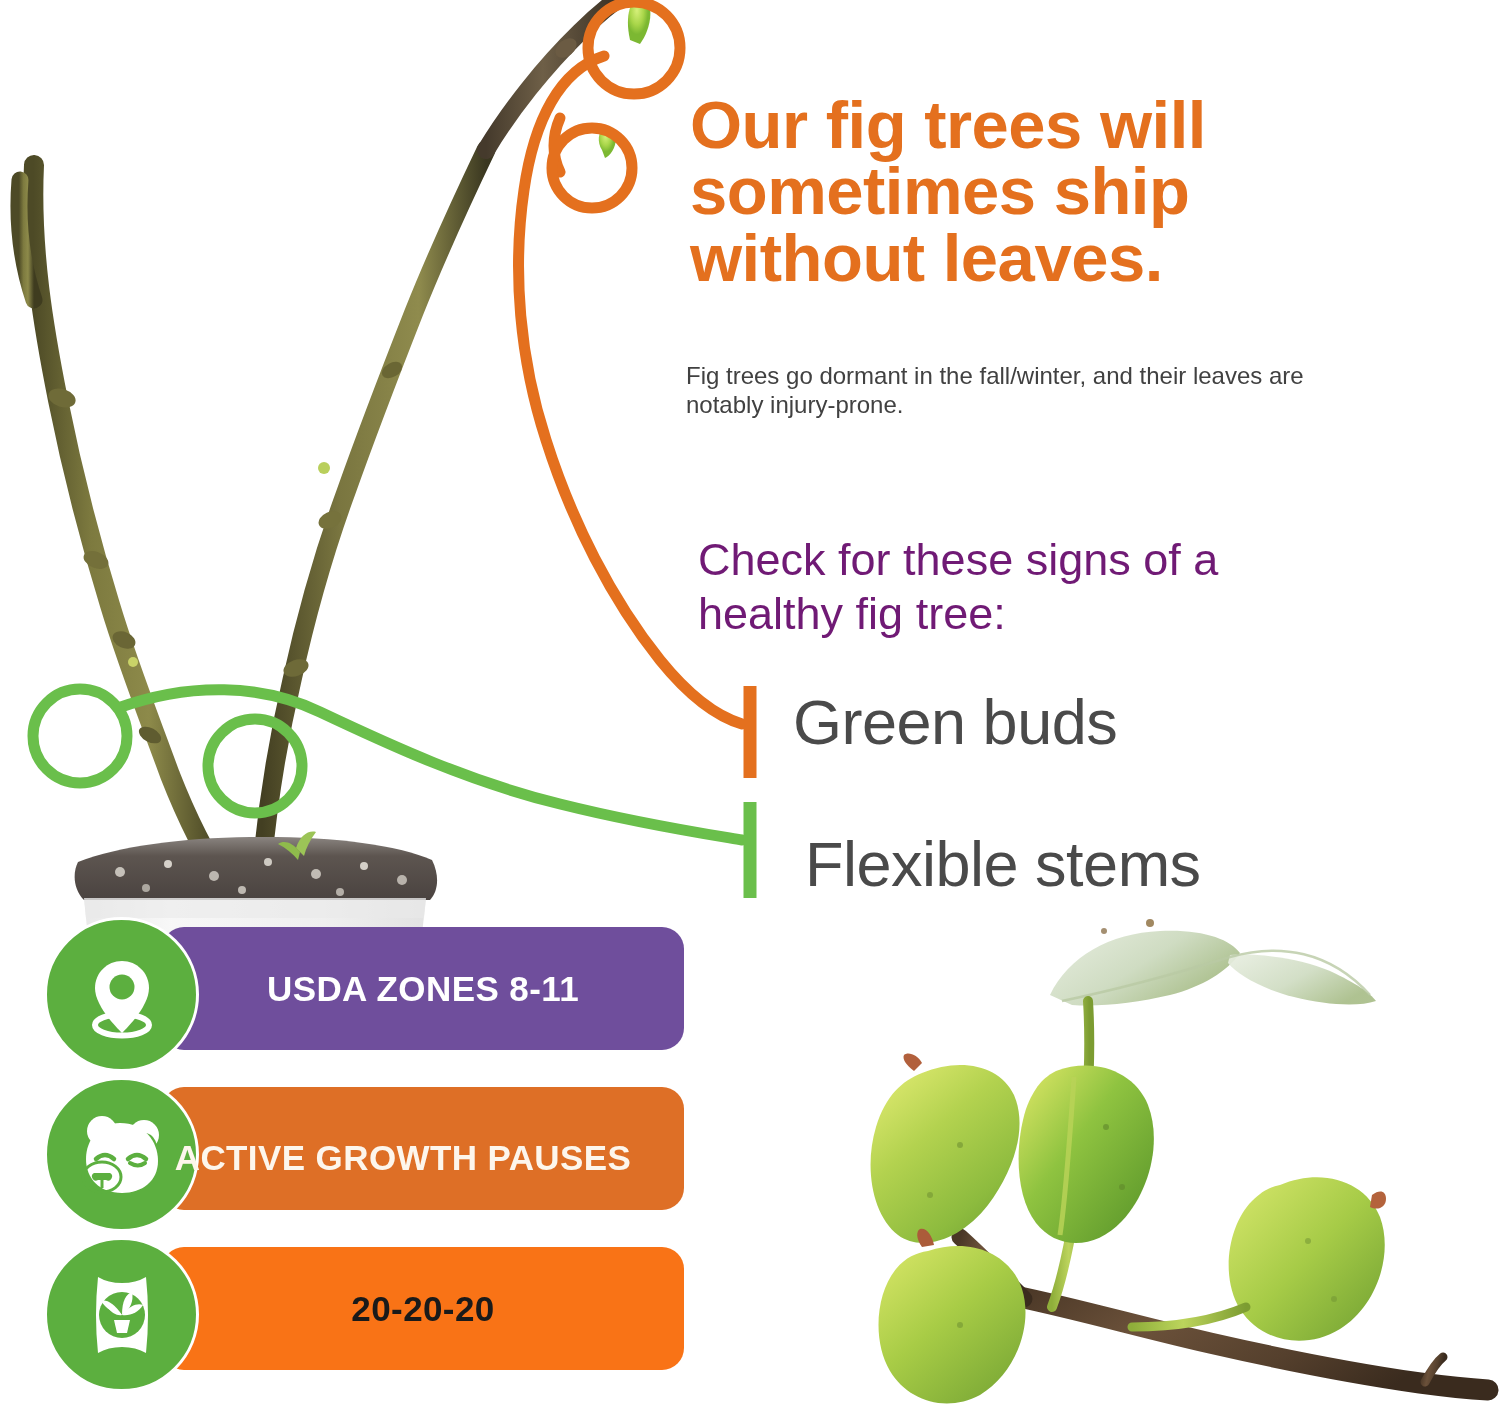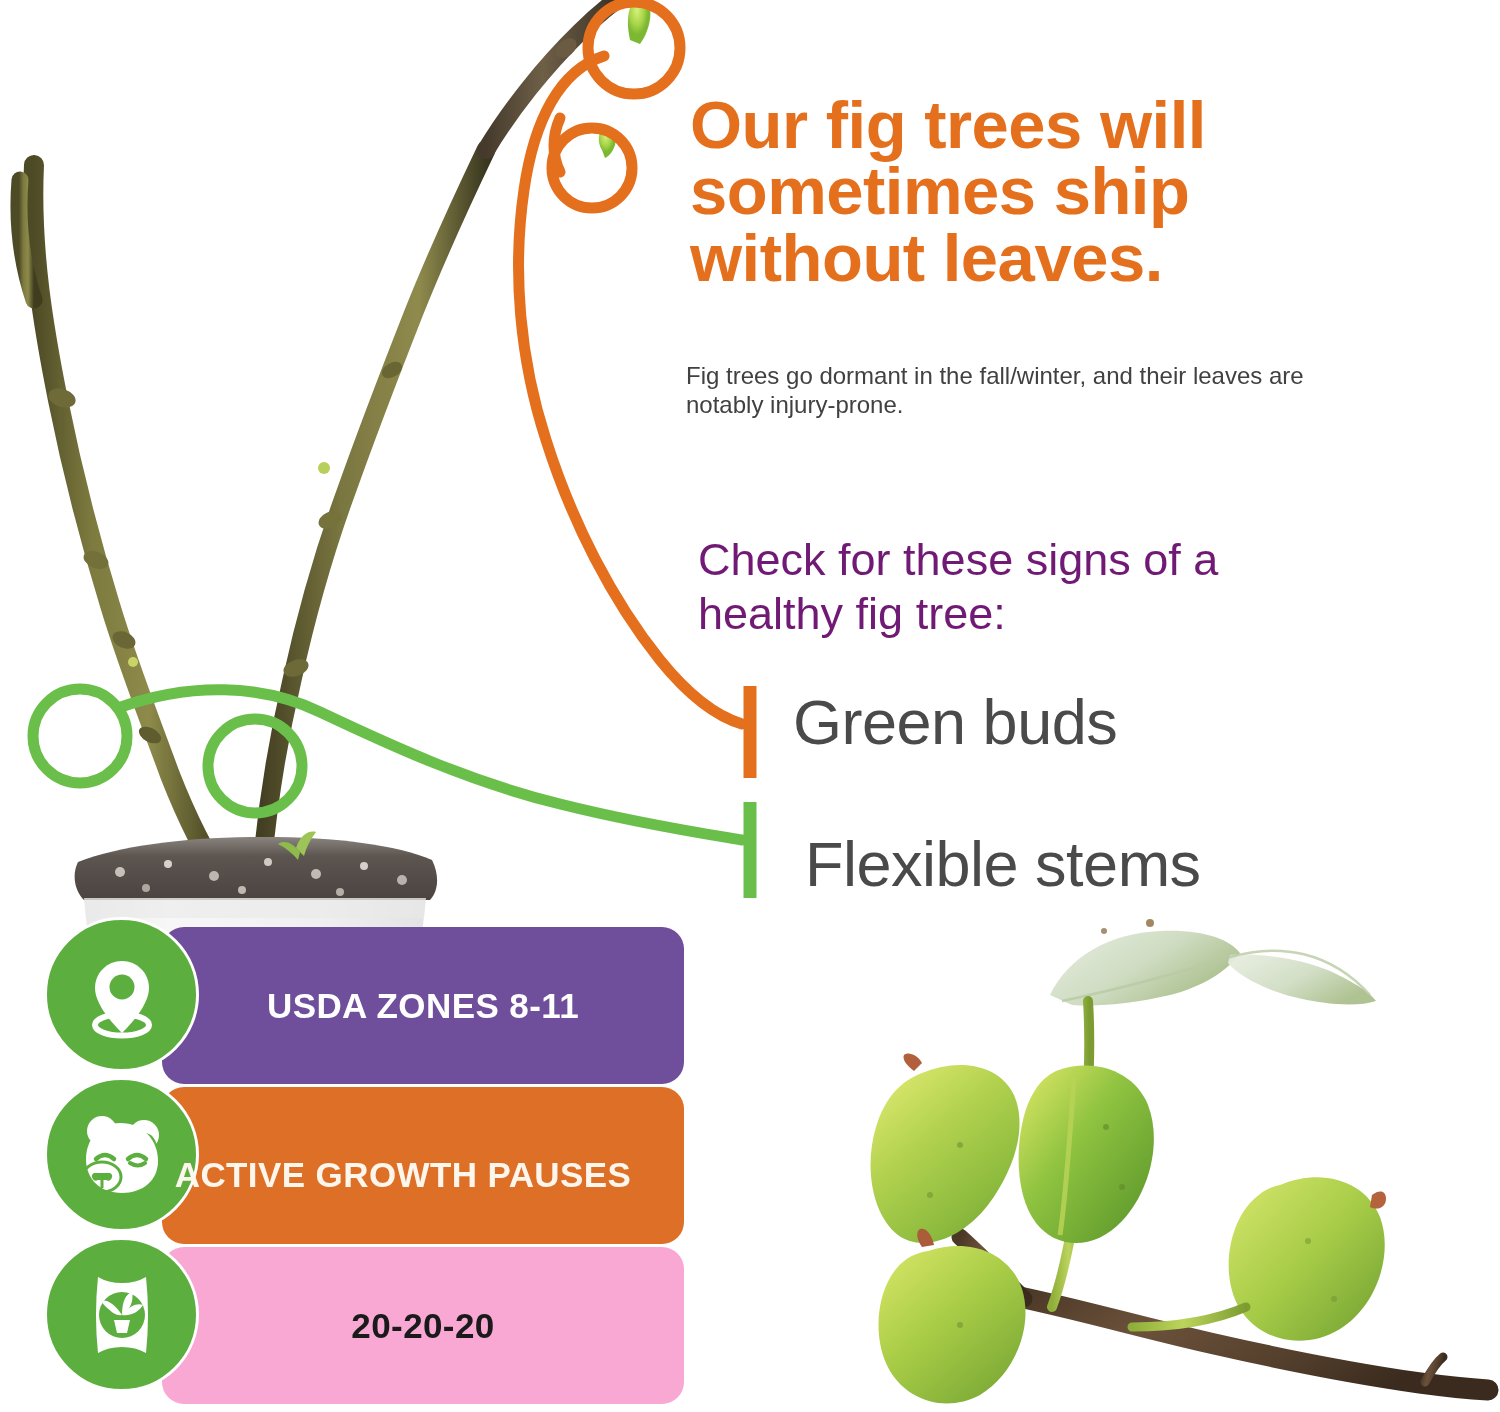--- a/index.html
+++ b/index.html
@@ -63,21 +63,21 @@
     width:640px;
   }
   .badge{
     position:relative;
     height:147px;
     margin-bottom:13px;
   }
   .badge-pill{
     position:absolute;
     left:118px; top:10px;
-    right:0; height:157px;
+    right:0; height:123px;
     border-radius:22px;
     display:flex;
     flex-direction:column;
     align-items:center;
     justify-content:center;
   }
   .badge-icon{
     position:absolute;
     left:0; top:0;
     width:155px; height:155px;
@@ -348,21 +348,21 @@
           <path d="M60,60 q8,5 15,0" fill="none" stroke="#5CAF3F" stroke-width="4" stroke-linecap="round"></path>
 
           <ellipse cx="32" cy="74" rx="19" ry="15" fill="none" stroke="#5CAF3F" stroke-width="3"></ellipse>
           <path d="M24,70 h16 a4,4 0 0,1 -4,7 h-8 a4,4 0 0,1 -4,-7 Z" fill="#5CAF3F"></path>
           <path d="M32,77 v8" stroke="#5CAF3F" stroke-width="3"></path>
         </svg>
       </div>
     </div>
 
     <div class="badge" id="badge-2">
-      <div class="badge-pill" style="background:#f9a8d4;color:#1A1A1A">
+      <div class="badge-pill" style="background:#f97316;color:#1A1A1A">
         <div class="badge-title">20-20-20</div>
       </div>
       <div class="badge-icon">
         <svg width="104" height="104" viewBox="0 0 104 104">
 
           <path d="M28,14 q10,6 24,6 q14,0 24,-6 q4,38 0,76 q-10,-6 -24,-6 q-14,0 -24,6 q-4,-38 0,-76 Z" fill="#ffffff"></path>
 
           <circle cx="52" cy="52" r="23" fill="#5CAF3F"></circle>
           <path d="M52,52 C44,40 36,36 31,38 C36,46 44,50 52,52 Z" fill="#ffffff"></path>
           <path d="M52,52 C52,38 56,31 62,29 C64,38 60,47 52,52 Z" fill="#ffffff"></path>

